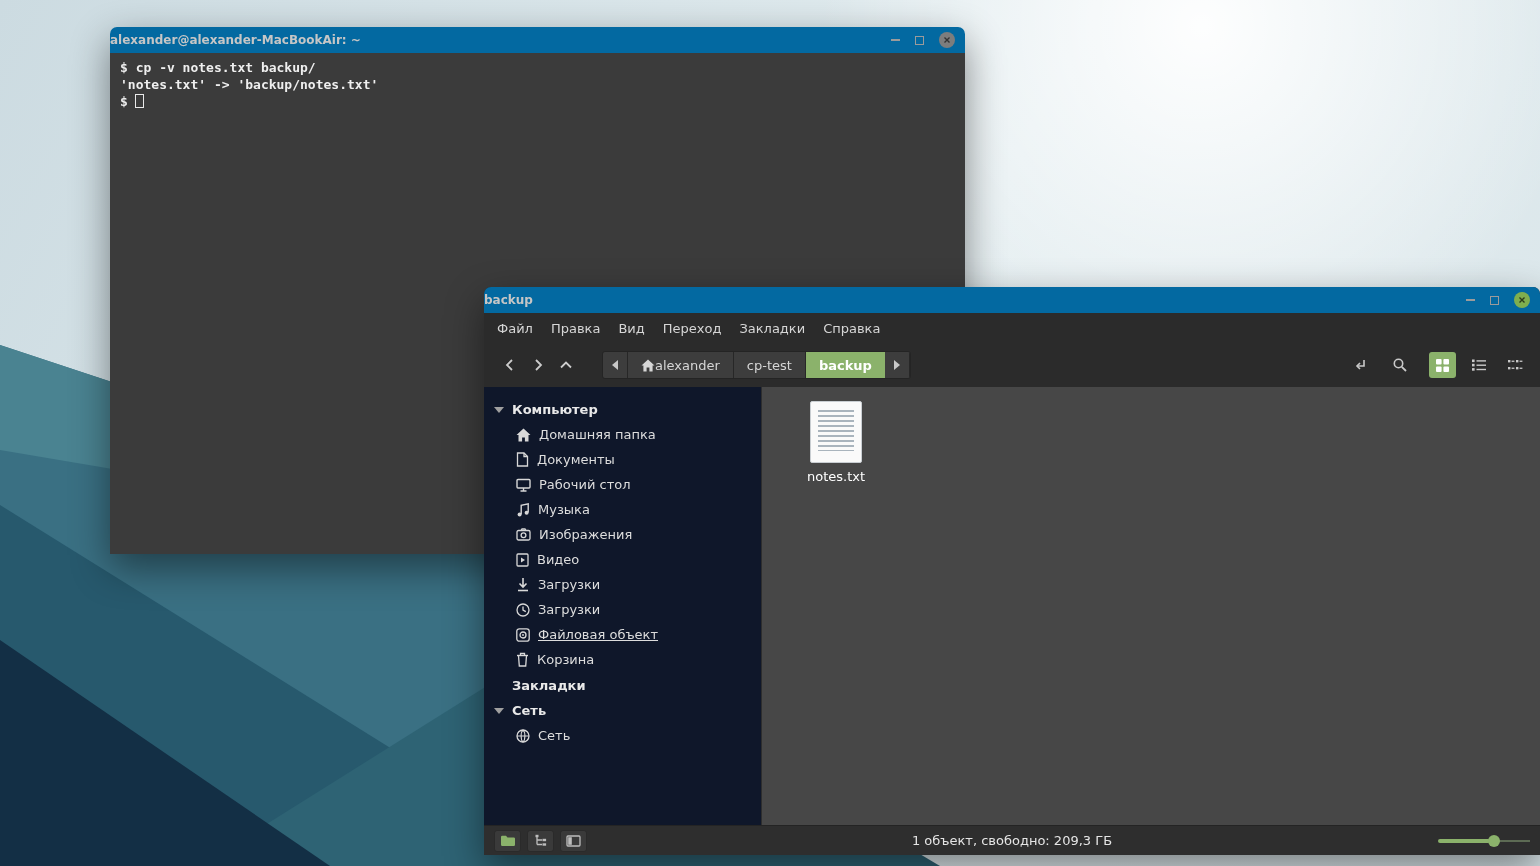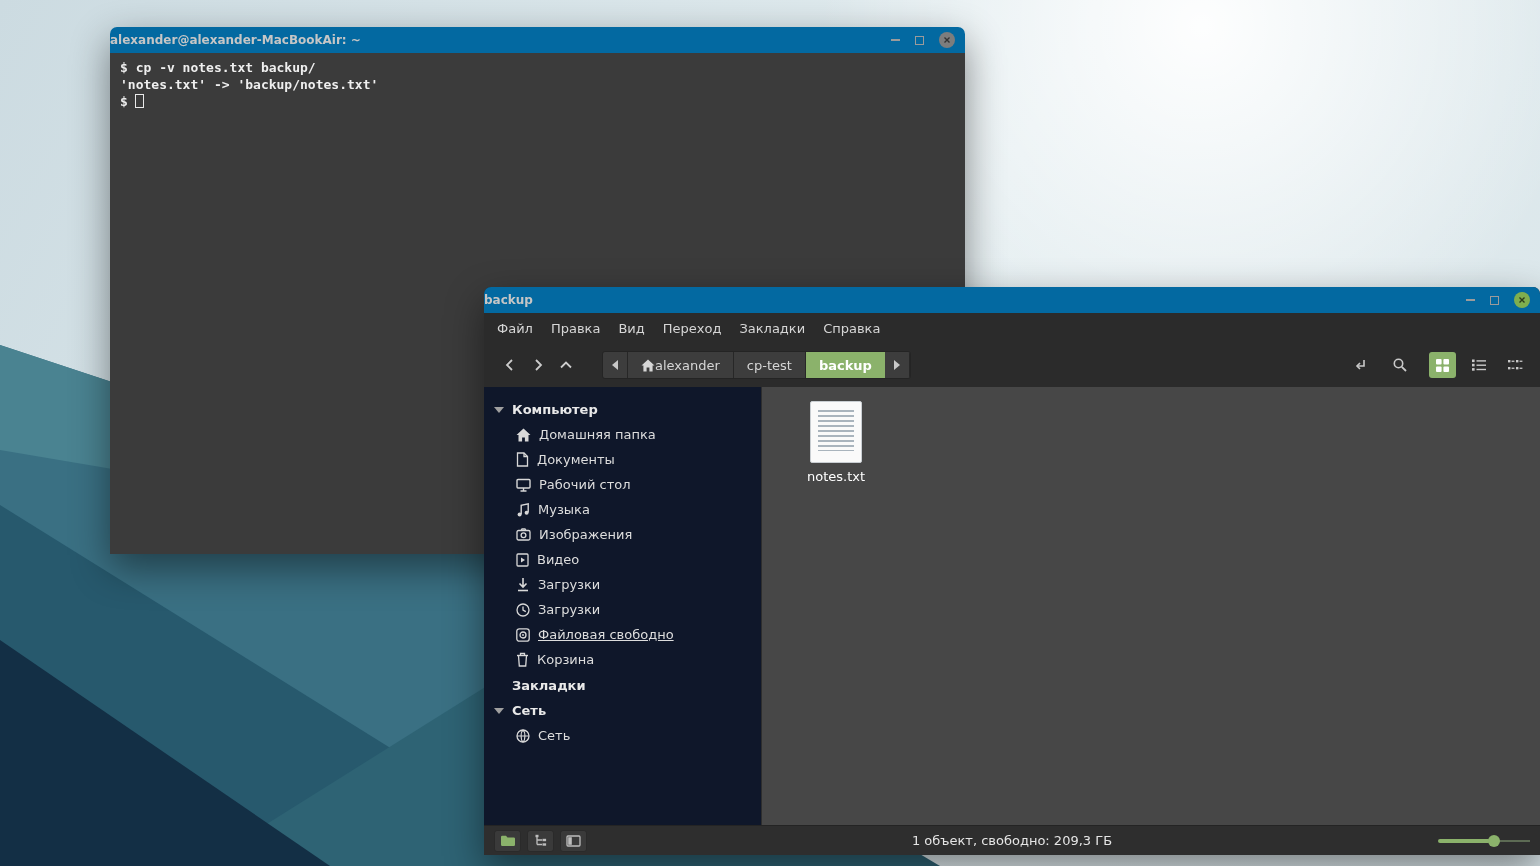--- a/index.html
+++ b/index.html
@@ -300,21 +300,21 @@
         </svg>
         <span class="itm-text">Загрузки</span>
       </div>
 
       <div class="side-item focused">
         <svg width="14" height="14">
           <rect x="0.8" y="0.8" width="12.4" height="12.4" rx="2.5" fill="none" stroke="#d8d8d8" stroke-width="1.3"></rect>
           <circle cx="7" cy="7" r="3" fill="none" stroke="#d8d8d8" stroke-width="1.3"></circle>
           <circle cx="7" cy="7" r="0.9" fill="#d8d8d8"></circle>
         </svg>
-        <span class="itm-text">Файловая свободно</span>
+        <span class="itm-text">Файловая объект</span>
       </div>
 
       <div class="side-item">
         <svg width="13" height="15">
           <path d="M1 3.5 H12" stroke="#d8d8d8" stroke-width="1.4"></path>
           <path d="M4.5 3.5 V1.5 H8.5 V3.5" fill="none" stroke="#d8d8d8" stroke-width="1.3"></path>
           <path d="M2.5 3.5 L3.3 14 H9.7 L10.5 3.5" fill="none" stroke="#d8d8d8" stroke-width="1.3"></path>
         </svg>
         <span class="itm-text">Корзина</span>
       </div>

